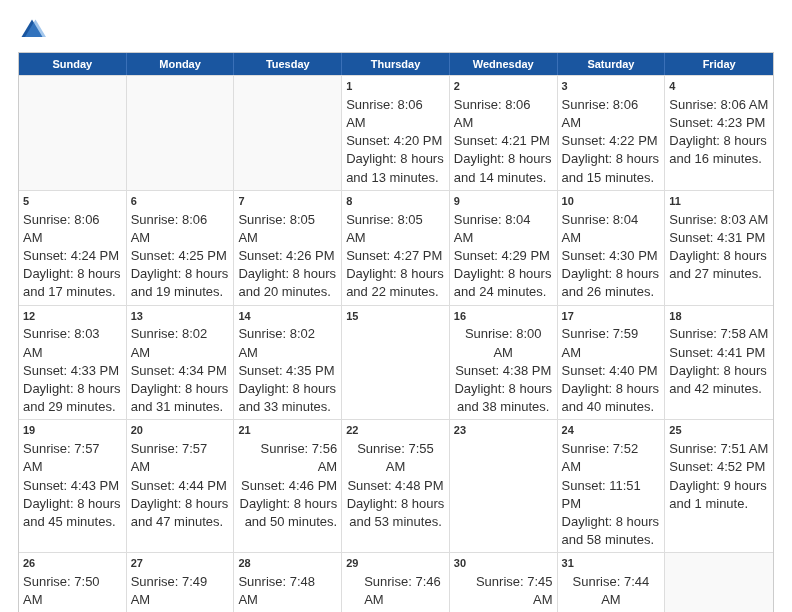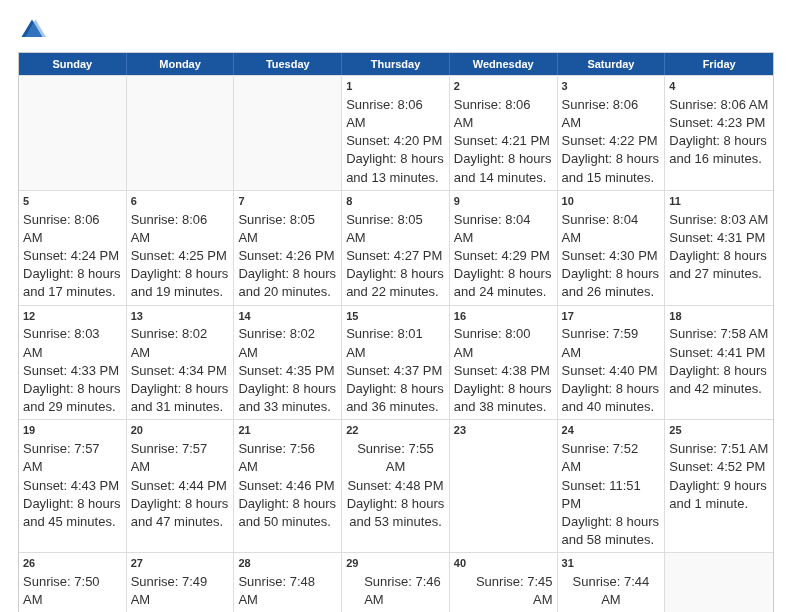--- a/index.html
+++ b/index.html
@@ -237,27 +237,24 @@
 Daylight: 8 hours and 31 minutes.</div>
           </div>
           <div class="cal-cell">
             <span class="day-num">14</span>
             <div class="cal-cell-text" style="white-space: pre-line;">Sunrise: 8:02 AM
 Sunset: 4:35 PM
 Daylight: 8 hours and 33 minutes.</div>
           </div>
           <div class="cal-cell">
             <span class="day-num">15</span>
-            <div class="cal-cell-text" style="white-space: pre-line;">Sunrise: 8:01 AM
-Sunset: 4:37 PM
-Daylight: 8 hours and 36 minutes.</div>
           </div>
           <div class="cal-cell">
             <span class="day-num">16</span>
-            <div class="cal-cell-text" style="white-space: pre-line;">Sunrise: 8:00 AM
+            <div class="cal-cell-text" style="white-space: pre-line; text-align: center;">Sunrise: 8:00 AM
 Sunset: 4:38 PM
 Daylight: 8 hours and 38 minutes.</div>
           </div>
           <div class="cal-cell">
             <span class="day-num">17</span>
             <div class="cal-cell-text" style="white-space: pre-line;">Sunrise: 7:59 AM
 Sunset: 4:40 PM
 Daylight: 8 hours and 40 minutes.</div>
           </div>
           <div class="cal-cell">
@@ -275,21 +272,21 @@
 Daylight: 8 hours and 45 minutes.</div>
           </div>
           <div class="cal-cell">
             <span class="day-num">20</span>
             <div class="cal-cell-text" style="white-space: pre-line;">Sunrise: 7:57 AM
 Sunset: 4:44 PM
 Daylight: 8 hours and 47 minutes.</div>
           </div>
           <div class="cal-cell">
             <span class="day-num">21</span>
-            <div class="cal-cell-text" style="white-space: pre-line;">Sunrise: 7:56 AM
+            <div class="cal-cell-text" style="white-space: pre-line; text-align: right;">Sunrise: 7:56 AM
 Sunset: 4:46 PM
 Daylight: 8 hours and 50 minutes.</div>
           </div>
           <div class="cal-cell">
             <span class="day-num">22</span>
             <div class="cal-cell-text" style="white-space: pre-line; text-align: center;">Sunrise: 7:55 AM
 Sunset: 4:48 PM
 Daylight: 8 hours and 53 minutes.</div>
           </div>
           <div class="cal-cell">
@@ -327,21 +324,21 @@
 Sunset: 4:57 PM
 Daylight: 9 hours and 9 minutes.</div>
           </div>
           <div class="cal-cell">
             <span class="day-num">29</span>
             <div class="cal-cell-text" style="white-space: pre-line; margin-left: 18px;">Sunrise: 7:46 AM
 Sunset: 4:59 PM
 Daylight: 9 hours and 12 minutes.</div>
           </div>
           <div class="cal-cell">
-            <span class="day-num">40</span>
+            <span class="day-num">30</span>
             <div class="cal-cell-text" style="white-space: pre-line; text-align: right;">Sunrise: 7:45 AM
 Sunset: 5:01 PM
 Daylight: 9 hours and 15 minutes.</div>
           </div>
           <div class="cal-cell">
             <span class="day-num">31</span>
             <div class="cal-cell-text" style="white-space: pre-line; text-align: center;">Sunrise: 7:44 AM
 Sunset: 5:02 PM
 Daylight: 9 hours and 18 minutes.</div>
           </div>

